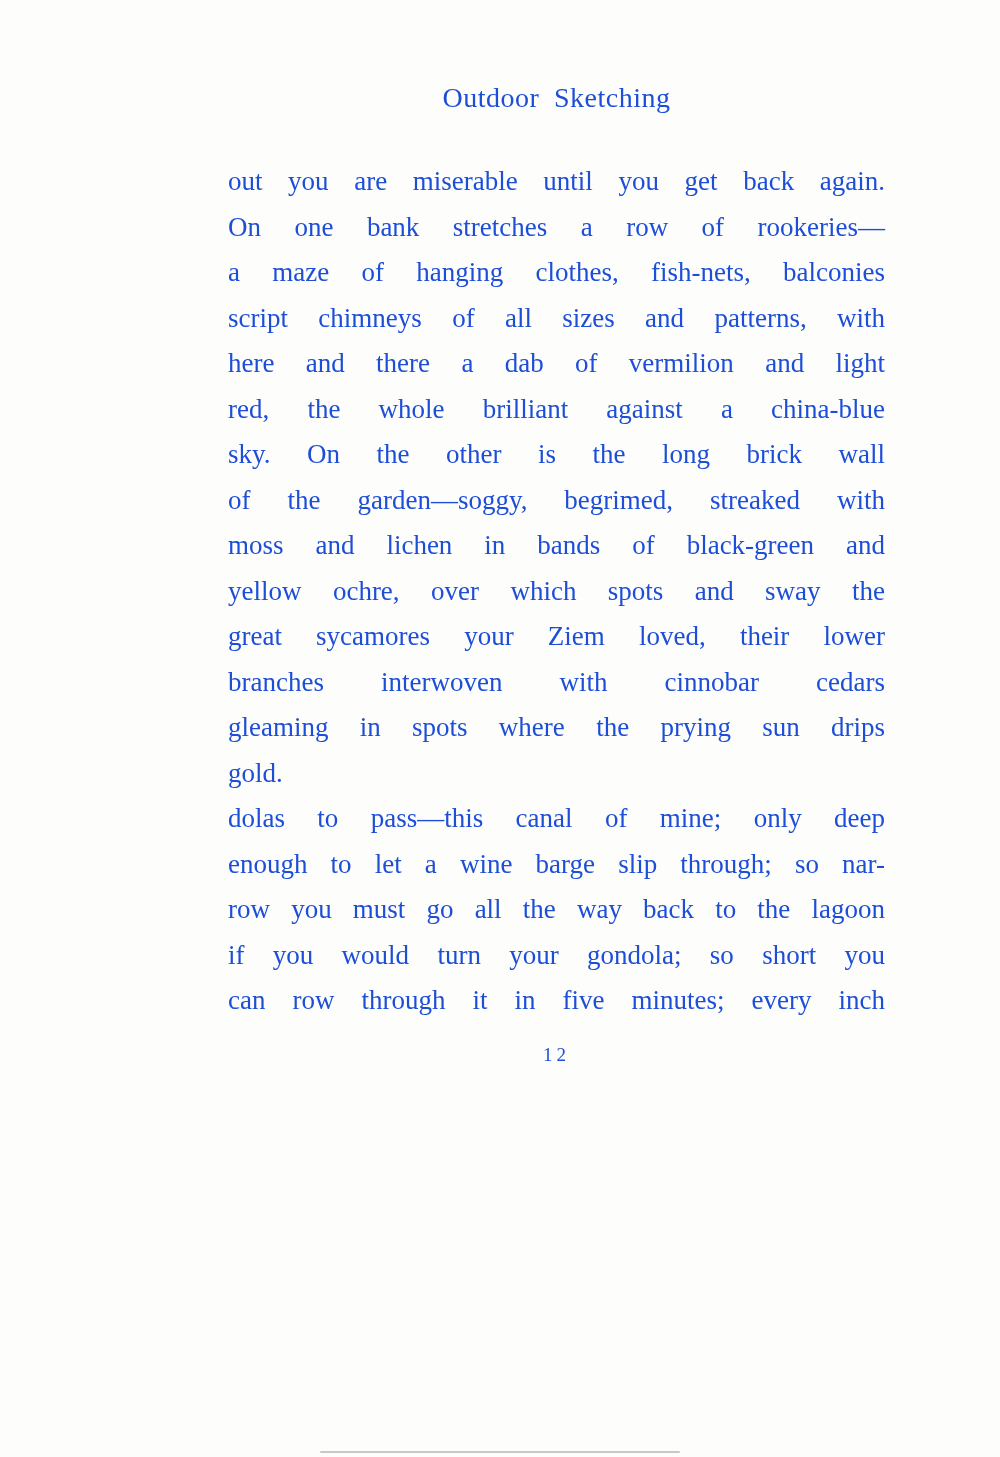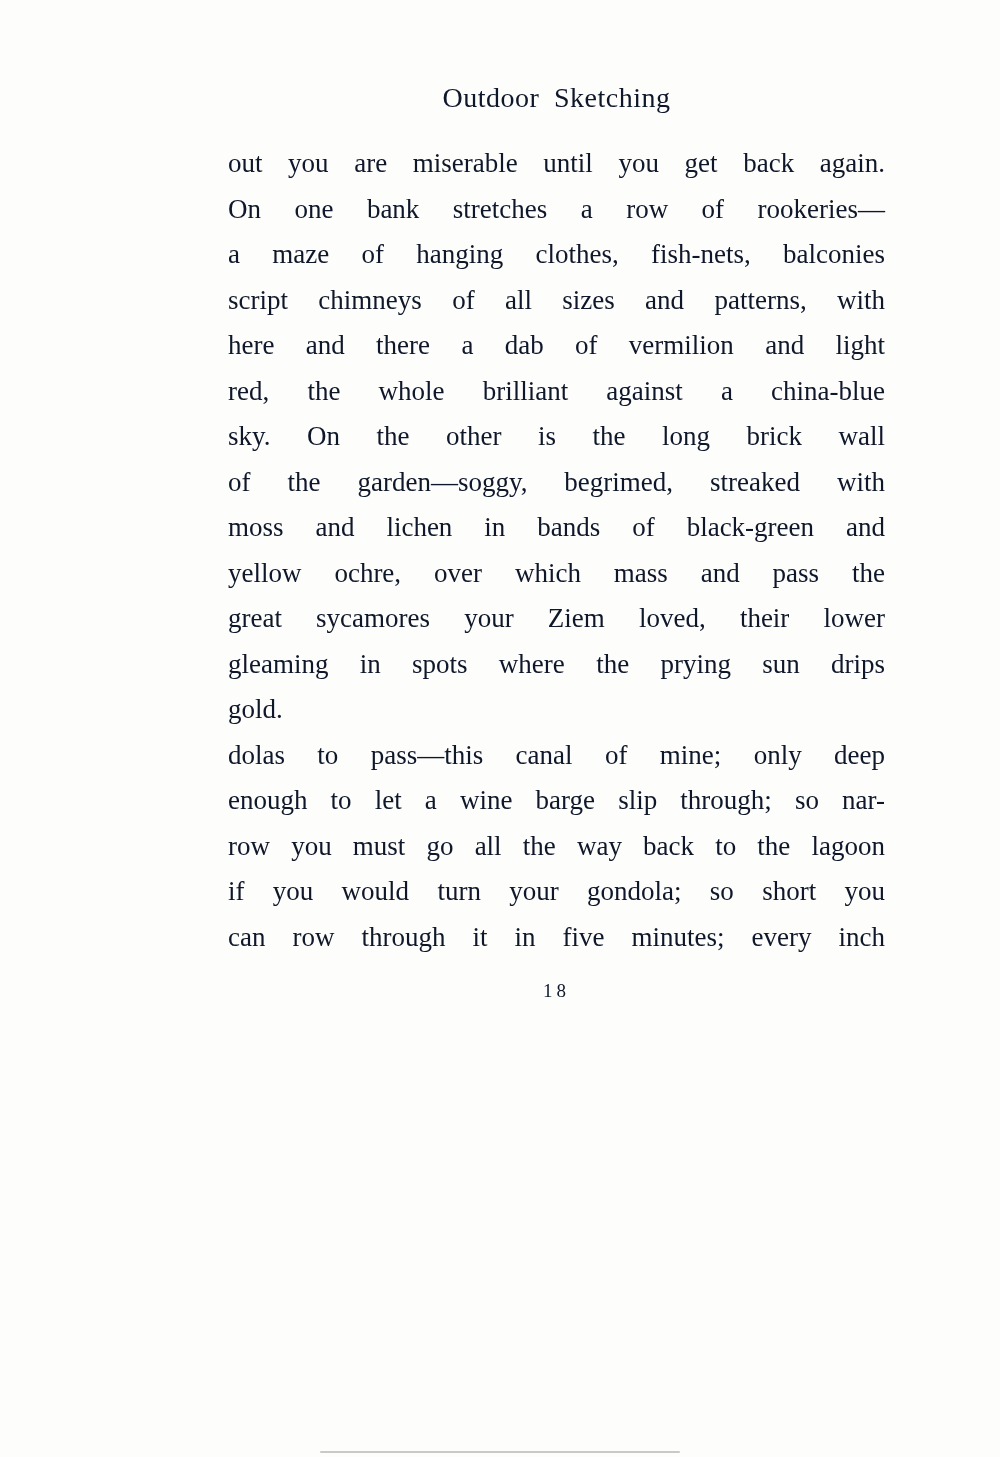--- a/index.html
+++ b/index.html
@@ -7,37 +7,37 @@
     padding: 0;
     background: #ffffff;
   }
   .page {
     position: relative;
     width: 1000px;
     height: 1457px;
     background: #fdfdfb;
     overflow: hidden;
     font-family: "Liberation Serif", "DejaVu Serif", serif;
-    color: #0f172a;
+    color: #1d4ed8;
   }
   .text-block {
     position: absolute;
     left: 228px;
     top: 0;
     width: 657px;
   }
   .running-head {
     margin-top: 82px;
     text-align: center;
     font-size: 28px;
     word-spacing: 7px;
     letter-spacing: 0.5px;
   }
   .page-body {
-    margin-top: 27px;
+    margin-top: 45px;
     font-size: 27px;
   }
   .paragraph {
     margin: 0;
   }
   .line {
     line-height: 45.5px;
     text-align: justify;
     text-align-last: justify;
     white-space: normal;
@@ -74,29 +74,30 @@
         <div class="paragraph">
           <div class="line">out you are miserable until you get back again.</div>
           <div class="line">On one bank stretches a row of rookeries—</div>
           <div class="line">a maze of hanging clothes, fish-nets, balconies</div>
           <div class="line">script chimneys of all sizes and patterns, with</div>
           <div class="line">here and there a dab of vermilion and light</div>
           <div class="line">red, the whole brilliant against a china-blue</div>
           <div class="line">sky. On the other is the long brick wall</div>
           <div class="line">of the garden—soggy, begrimed, streaked with</div>
           <div class="line">moss and lichen in bands of black-green and</div>
-          <div class="line">yellow ochre, over which mass and pass the</div>
+          <div class="line">yellow ochre, over which spots and sway the</div>
           <div class="line">great sycamores your Ziem loved, their lower</div>
+          <div class="line">branches interwoven with cinnobar cedars</div>
           <div class="line">gleaming in spots where the prying sun drips</div>
           <div class="line last-line">gold.</div>
         </div>
         <div class="paragraph">
           <div class="line">dolas to pass—this canal of mine; only deep</div>
           <div class="line">enough to let a wine barge slip through; so nar-</div>
           <div class="line">row you must go all the way back to the lagoon</div>
           <div class="line">if you would turn your gondola; so short you</div>
           <div class="line">can row through it in five minutes; every inch</div>
         </div>
       </div>
-    <div class="page-number">18</div>
+    <div class="page-number">12</div>
   </div>
   <div class="scan-artifact"></div>
 </div>
 
 </body></html>

